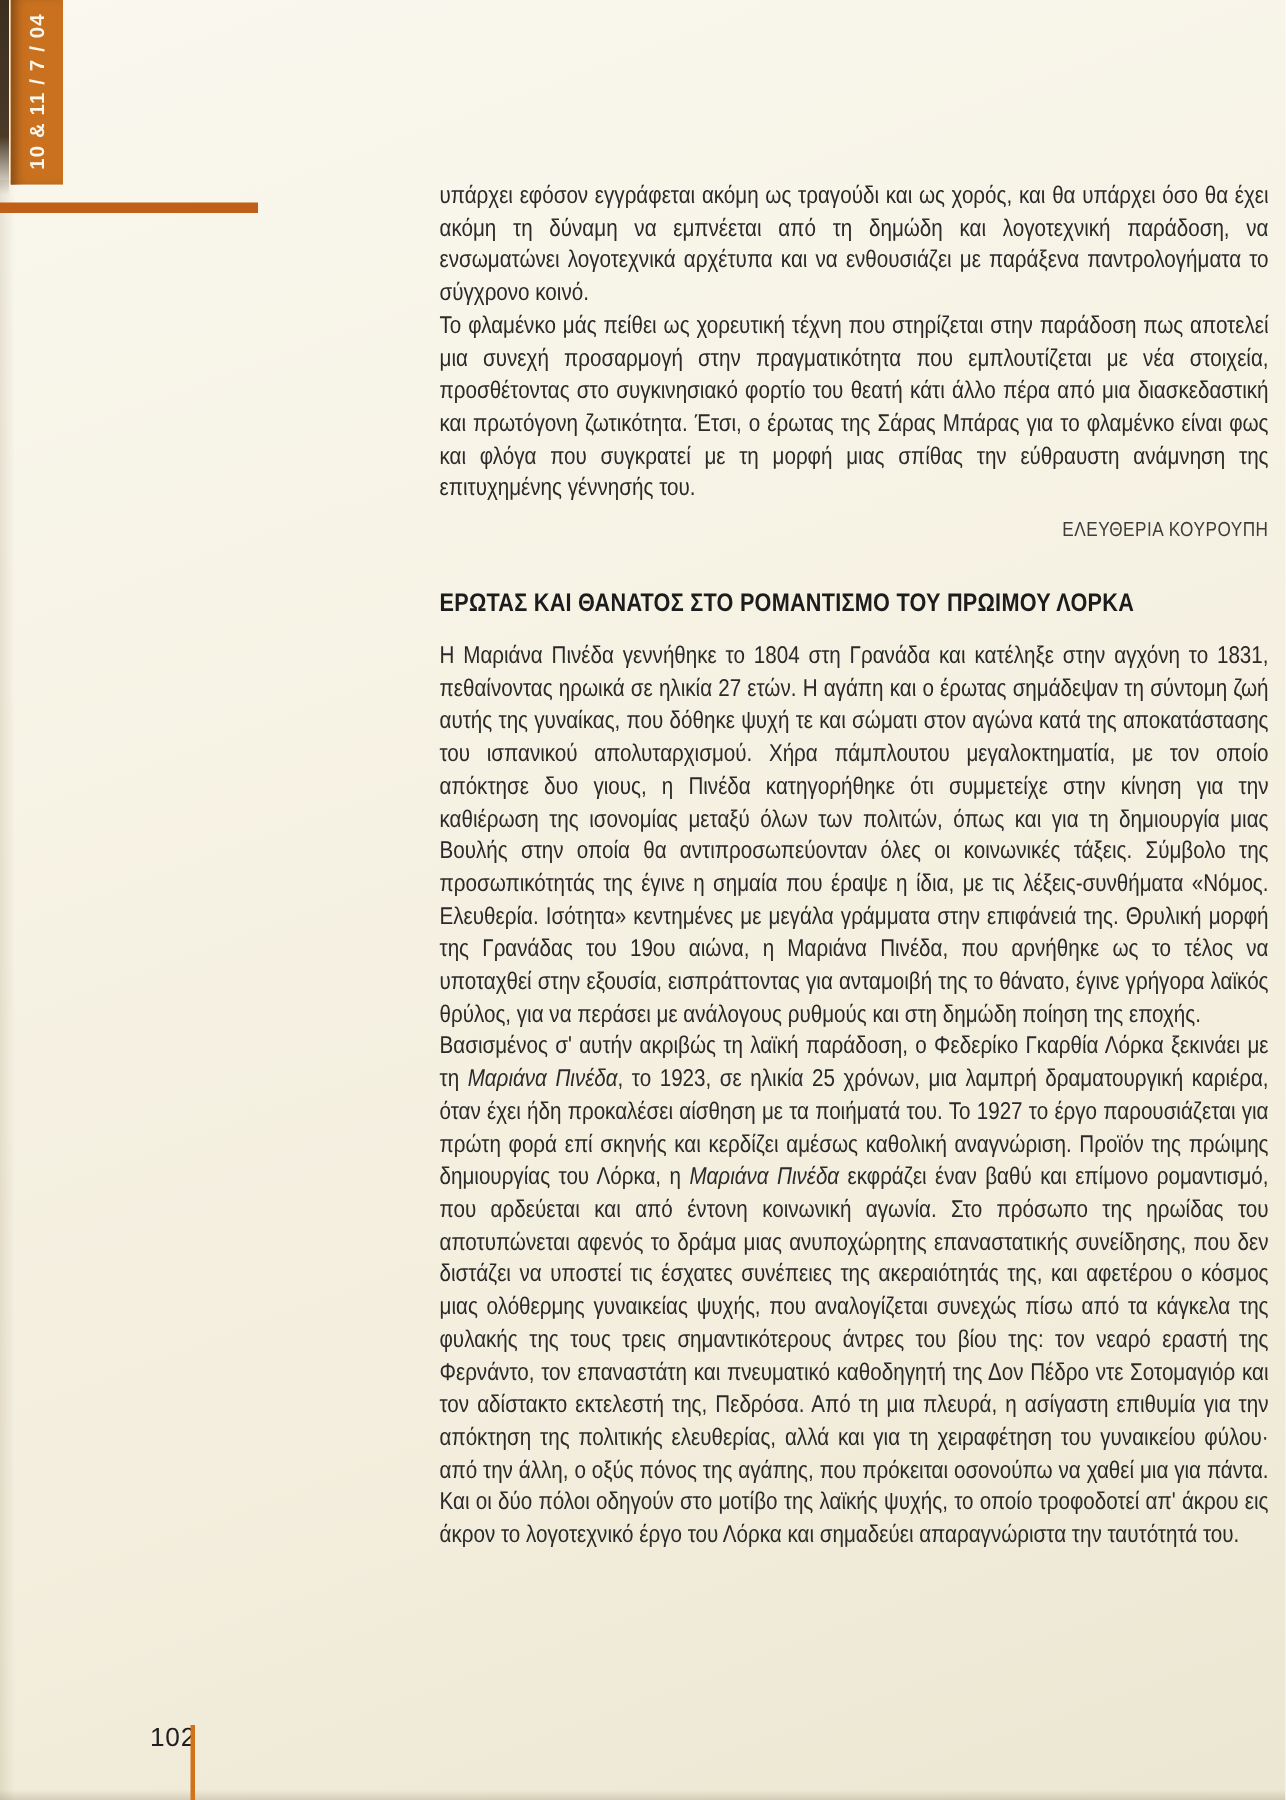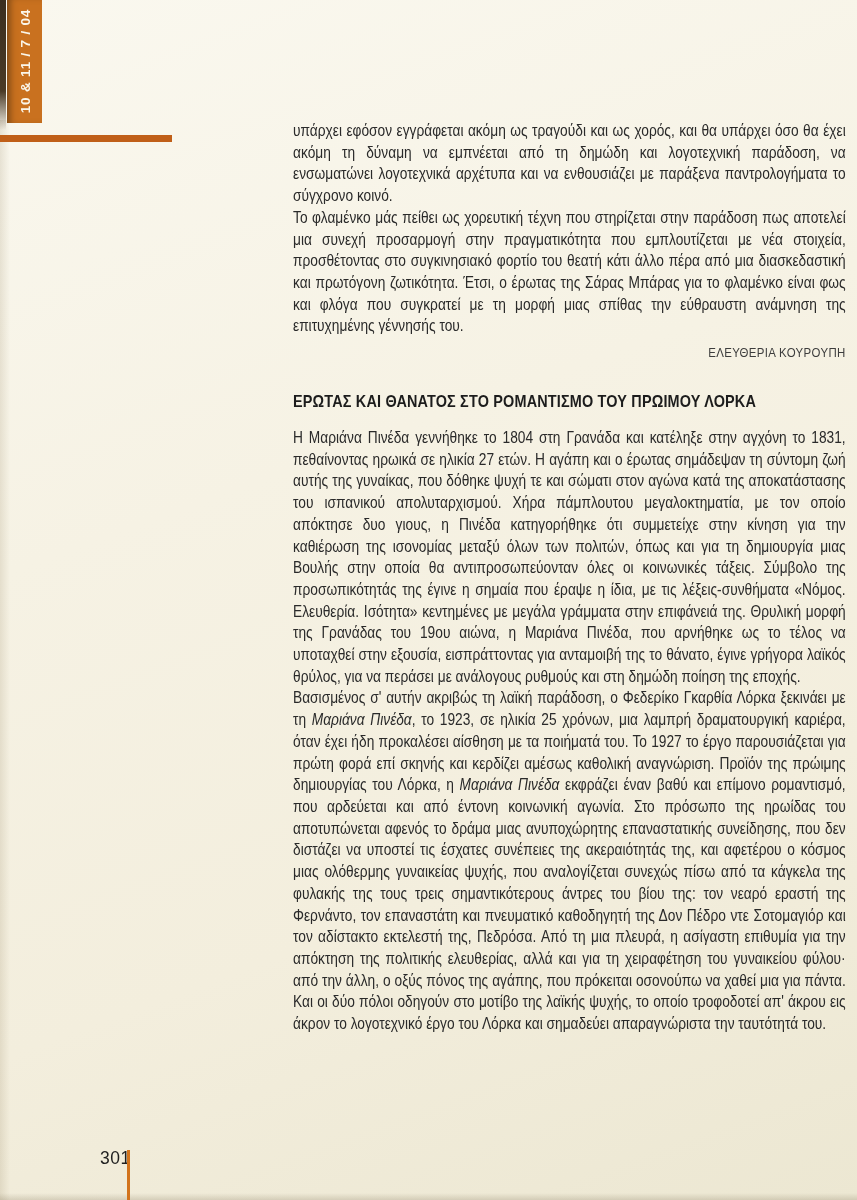--- a/index.html
+++ b/index.html
@@ -99,14 +99,14 @@
       <p><span>Το φλαμένκο μάς πείθει ως χορευτική τέχνη που στηρίζεται στην παράδοση πως αποτελεί μια συνεχή προσαρμογή στην πραγματικότητα που εμπλουτίζεται με νέα στοιχεία, προσθέτοντας στο συγκινησιακό φορτίο του θεατή κάτι άλλο πέρα από μια διασκεδαστική και πρωτόγονη ζωτικότητα. Έτσι, ο έρωτας της Σάρας Μπάρας για το φλαμένκο είναι φως και φλόγα που συγκρατεί με τη μορφή μιας σπίθας την εύθραυστη ανάμνηση της επιτυχημένης γέννησής του.</span></p>
     </div>
   <div class="byline">ΕΛΕΥΘΕΡΙΑ ΚΟΥΡΟΥΠΗ</div>
   <h2 class="section-title">ΕΡΩΤΑΣ ΚΑΙ ΘΑΝΑΤΟΣ ΣΤΟ ΡΟΜΑΝΤΙΣΜΟ ΤΟΥ ΠΡΩΙΜΟΥ ΛΟΡΚΑ</h2>
   <div class="section-body">
       <p><span>Η Μαριάνα Πινέδα γεννήθηκε το 1804 στη Γρανάδα και κατέληξε στην αγχόνη το 1831, πεθαίνοντας ηρωικά σε ηλικία 27 ετών. Η αγάπη και ο έρωτας σημάδεψαν τη σύντομη ζωή αυτής της γυναίκας, που δόθηκε ψυχή τε και σώματι στον αγώνα κατά της αποκατάστασης του ισπανικού απολυταρχισμού. Χήρα πάμπλουτου μεγαλοκτηματία, με τον οποίο απόκτησε δυο γιους, η Πινέδα κατηγορήθηκε ότι συμμετείχε στην κίνηση για την καθιέρωση της ισονομίας μεταξύ όλων των πολιτών, όπως και για τη δημιουργία μιας Βουλής στην οποία θα αντιπροσωπεύονταν όλες οι κοινωνικές τάξεις. Σύμβολο της προσωπικότητάς της έγινε η σημαία που έραψε η ίδια, με τις λέξεις-συνθήματα «Νόμος. Ελευθερία. Ισότητα» κεντημένες με μεγάλα γράμματα στην επιφάνειά της. Θρυλική μορφή της Γρανάδας του 19ου αιώνα, η Μαριάνα Πινέδα, που αρνήθηκε ως το τέλος να υποταχθεί στην εξουσία, εισπράττοντας για ανταμοιβή της το θάνατο, έγινε γρήγορα λαϊκός θρύλος, για να περάσει με ανάλογους ρυθμούς και στη δημώδη ποίηση της εποχής.</span></p>
       <p><span>Βασισμένος σ' αυτήν ακριβώς τη λαϊκή παράδοση, ο Φεδερίκο Γκαρθία Λόρκα ξεκινάει με τη </span><i>Μαριάνα Πινέδα</i><span>, το 1923, σε ηλικία 25 χρόνων, μια λαμπρή δραματουργική καριέρα, όταν έχει ήδη προκαλέσει αίσθηση με τα ποιήματά του. Το 1927 το έργο παρουσιάζεται για πρώτη φορά επί σκηνής και κερδίζει αμέσως καθολική αναγνώριση. Προϊόν της πρώιμης δημιουργίας του Λόρκα, η </span><i>Μαριάνα Πινέδα</i><span> εκφράζει έναν βαθύ και επίμονο ρομαντισμό, που αρδεύεται και από έντονη κοινωνική αγωνία. Στο πρόσωπο της ηρωίδας του αποτυπώνεται αφενός το δράμα μιας ανυποχώρητης επαναστατικής συνείδησης, που δεν διστάζει να υποστεί τις έσχατες συνέπειες της ακεραιότητάς της, και αφετέρου ο κόσμος μιας ολόθερμης γυναικείας ψυχής, που αναλογίζεται συνεχώς πίσω από τα κάγκελα της φυλακής της τους τρεις σημαντικότερους άντρες του βίου της: τον νεαρό εραστή της Φερνάντο, τον επαναστάτη και πνευματικό καθοδηγητή της Δον Πέδρο ντε Σοτομαγιόρ και τον αδίστακτο εκτελεστή της, Πεδρόσα. Από τη μια πλευρά, η ασίγαστη επιθυμία για την απόκτηση της πολιτικής ελευθερίας, αλλά και για τη χειραφέτηση του γυναικείου φύλου· από την άλλη, ο οξύς πόνος της αγάπης, που πρόκειται οσονούπω να χαθεί μια για πάντα. Και οι δύο πόλοι οδηγούν στο μοτίβο της λαϊκής ψυχής, το οποίο τροφοδοτεί απ' άκρου εις άκρον το λογοτεχνικό έργο του Λόρκα και σημαδεύει απαραγνώριστα την ταυτότητά του.</span></p>
     </div>
 </div>
 
-<div class="folio">301</div>
+<div class="folio">102</div>
 <div class="folio-rule" style="background: rgb(210, 115, 28);"></div>
 
 </body></html>

